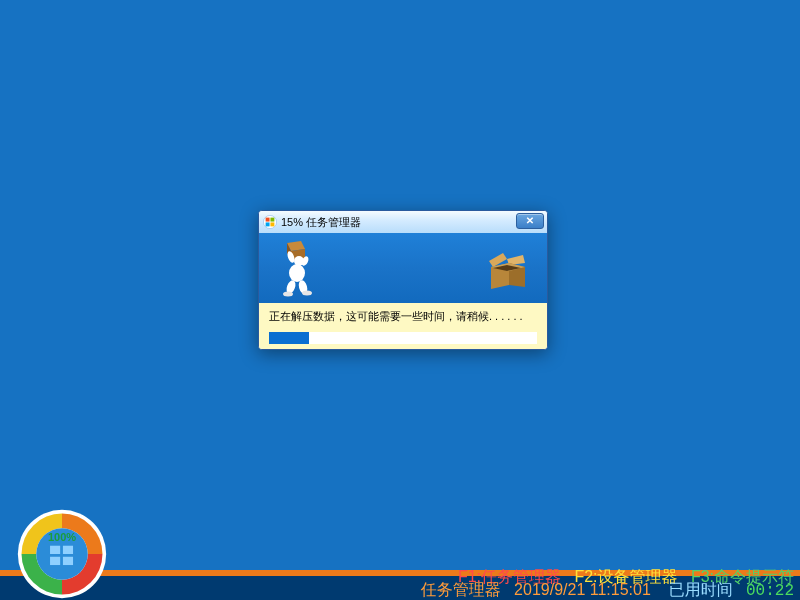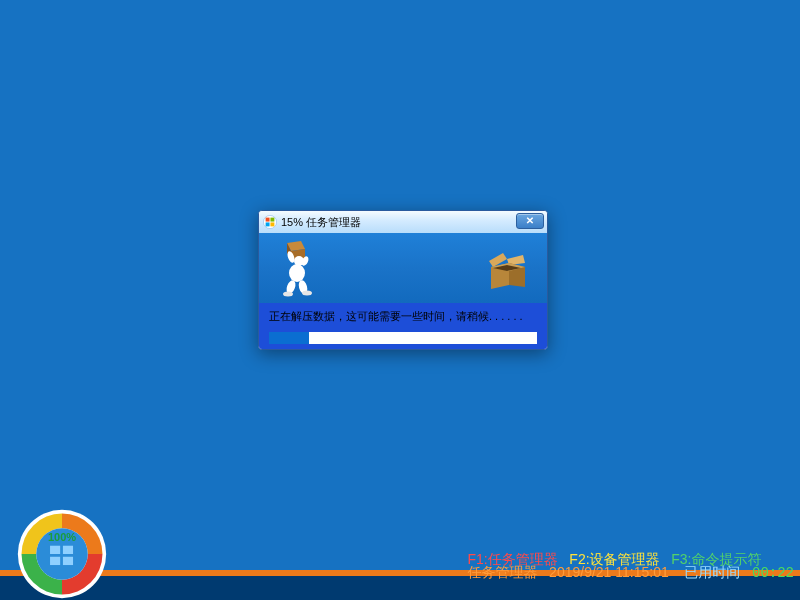--- a/index.html
+++ b/index.html
@@ -84,21 +84,21 @@
   .box {
     position: absolute;
     right: 18px;
     top: 18px;
     width: 46px;
     height: 40px;
   }
 
   .dialog-body-lower {
     height: 48px;
-    background: #1d4ed8;
+    background: #fef9c3;
     padding: 6px 10px 4px 10px;
     font-size: 11px;
     color: #000;
   }
 
   .progress-track {
     margin-top: 8px;
     width: 100%;
     height: 12px;
     background: #fff;
@@ -125,22 +125,23 @@
     left: 0;
     right: 0;
     bottom: 0;
     height: 24px;
     background: #003a70;
   }
 
   .status-right {
     position: absolute;
     right: 6px;
-    bottom: 20px;
-    font-size: 14px;
+    bottom: 2px;
+    text-align: right;
+    font-size: 16px;
     line-height: 13px;
   }
   .status-right .fn-line { color: #fff; }
   .status-right .fn-line .f1 { color: #ff4a4a; }
   .status-right .fn-line .f2 { color: #ffe23a; }
   .status-right .fn-line .f3 { color: #52d26a; }
   .status-right .time-line .sys { color: #ff9c3a; }
   .status-right .time-line .elapsed-label { color: #9adcff; }
   .status-right .time-line .elapsed-val { color: #4bdc5e; font-family: Liberation Mono, monospace; }
 

